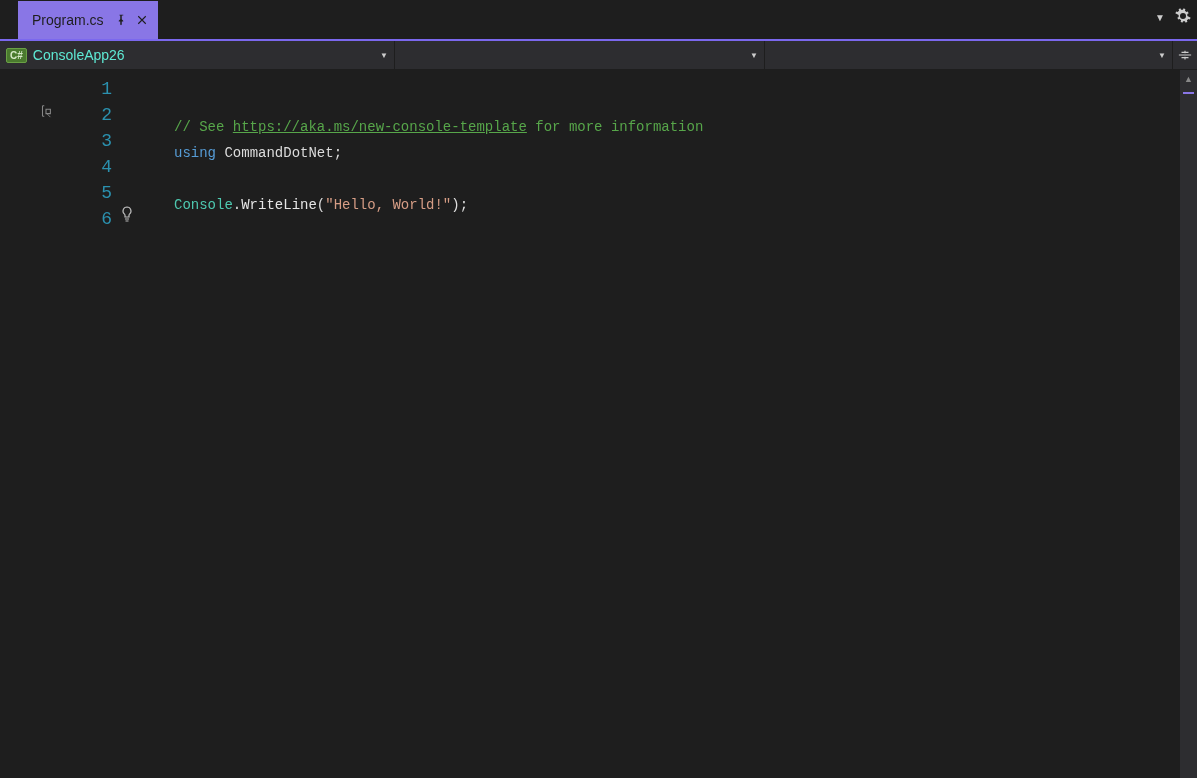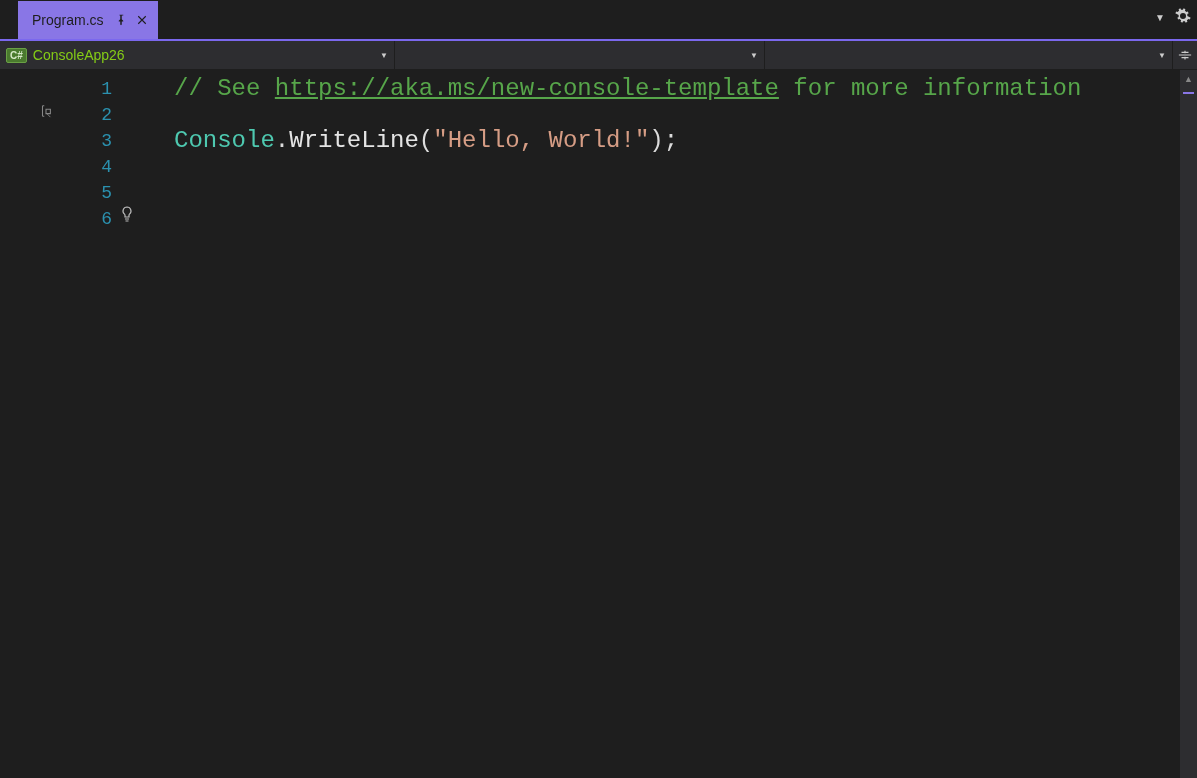--- a/index.html
+++ b/index.html
@@ -101,21 +101,21 @@
       background: #4a7a2e;
       color: #d6e8c8;
       font-size: 10px;
       font-weight: bold;
       padding: 1px 3px;
       border-radius: 2px;
       margin-right: 6px;
       border: 1px solid #6aa145;
     }
     .nav-dd-label {
-      color: #84cc16;
+      color: #5eead4;
       font-size: 14px;
     }
     .nav-dd .chev {
       position: absolute;
       right: 6px;
       top: 50%;
       transform: translateY(-50%);
       font-size: 8px;
       color: #ccc;
     }
@@ -164,25 +164,26 @@
     .bulb {
       position: absolute;
       top: 136px;
       left: 1px;
       color: #ccc;
     }
     .code-area {
       flex: 1;
       padding-top: 6px;
       font-family: Consolas, 'Courier New', monospace;
-      font-size: 24px;
+      font-size: 14px;
       line-height: 26px;
       color: #dcdcdc;
       position: relative;
       overflow: hidden;
+      margin-top: 38px;
     }
     .code-line {
       height: 26px;
       white-space: pre;
       padding-left: 34px;
     }
     .cl-active {
       background: linear-gradient(to right, rgba(40,40,40,0.0) 0, rgba(40,40,40,0.0) 34px, rgba(40,40,40,0.0) 34px);
       outline: 1px solid #3c3c3c;
       outline-offset: -1px;
@@ -291,20 +292,21 @@
   </div>
   <div class="quickaction-gutter">
     <span class="bulb">
       <svg width="16" height="16" viewBox="0 0 16 16">
           <path fill="none" stroke="#bbb" stroke-width="1.2" d="M8 1a4 4 0 00-2.5 7.1c.3.3.5.7.5 1.1V11h4v-1.8c0-.4.2-.8.5-1.1A4 4 0 008 1zM6 13h4M6.5 15h3"></path>
         </svg>
     </span>
   </div>
   <div class="code-area">
     <div class="code-line"><span class="tok-comment">// See </span><span class="tok-link">https://aka.ms/new-console-template</span><span class="tok-comment"> for more information</span></div>
+    <div class="code-line"><span class="tok-keyword">using</span><span class="tok-plain"> </span><span class="tok-plain">CommandDotNet</span><span class="tok-plain">;</span></div>
     <div class="code-line"></div>
     <div class="code-line"><span class="tok-type">Console</span><span class="tok-plain">.</span><span class="tok-method">WriteLine</span><span class="tok-plain">(</span><span class="tok-string">"Hello, World!"</span><span class="tok-plain">);</span></div>
     <div class="code-line"></div>
   </div>
   <div class="vscroll">
     <div class="up">▲</div>
     <div class="caret-marker"></div>
   </div>
 </div>
 

